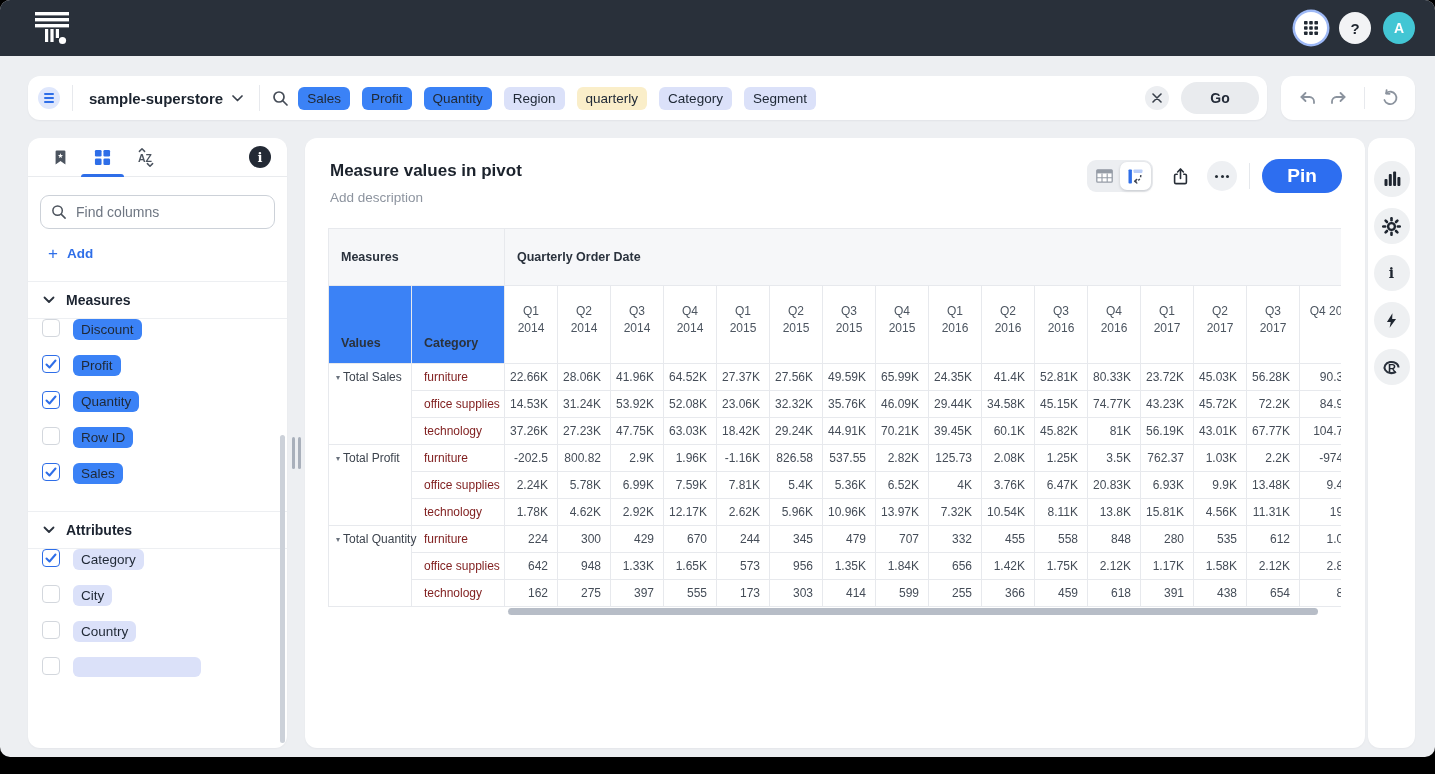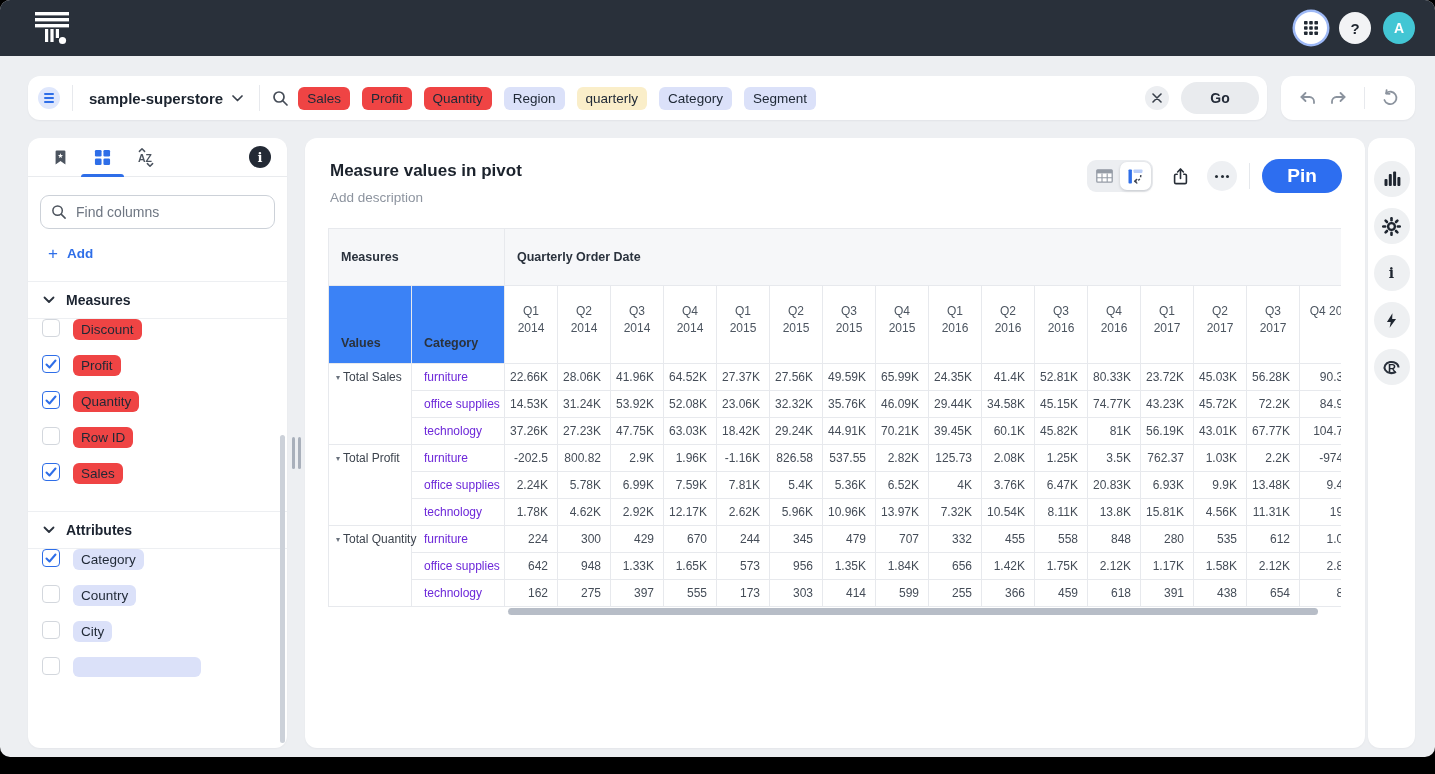--- a/index.html
+++ b/index.html
@@ -17,21 +17,21 @@
   .avatar { background:#43c6d4; color:#fff; font-size:14px; font-weight:700; }
 
   
   .querybar { position:absolute; top:76px; left:28px; width:1239px; height:44px; background:#fff; border-radius:12px; display:flex; align-items:center; box-shadow:0 1px 2px rgba(16,24,40,.05); padding:0 8px 0 10px; }
   .menu-btn { width:22px; height:22px; border-radius:50%; background:#dfe7fc; display:flex; flex-direction:column; align-items:center; justify-content:center; gap:2px; border:none; cursor:pointer; flex:none; }
   .menu-btn i { display:block; width:10px; height:2px; border-radius:1px; background:#2e6ee8; }
   .vdiv { width:1px; height:26px; background:#e7e9ed; margin:0 12px; flex:none; }
   .ds { display:flex; align-items:center; gap:9px; font-size:15px; font-weight:700; color:#1c242f; cursor:pointer; padding:0 4px; flex:none; }
   .pills { display:flex; align-items:center; gap:12px; margin-left:9px; flex:1; overflow:hidden; }
   .pill { padding:4px 9px; border-radius:6px; font-size:13.5px; color:#202a37; white-space:nowrap; cursor:pointer; }
-  .pill-measure { background:#ef4444; }
+  .pill-measure { background:#3b82f6; }
   .pill-attribute { background:#dbe1f9; }
   .pill-keyword { background:#faeec9; }
   .clear-btn { width:24px; height:24px; border-radius:50%; background:#eceef1; border:none; color:#39404b; font-size:11px; display:flex; align-items:center; justify-content:center; cursor:pointer; margin:0 12px 0 8px; flex:none; }
   .go-btn { width:78px; height:32px; border-radius:16px; background:#e9ebee; border:none; font-size:14px; font-weight:700; color:#232b38; cursor:pointer; flex:none; font-family:inherit; }
   .history { position:absolute; top:76px; left:1281px; width:134px; height:44px; background:#fff; border-radius:12px; display:flex; align-items:center; justify-content:center; gap:8px; box-shadow:0 1px 2px rgba(16,24,40,.05); }
   .hist-btn { border:none; background:none; cursor:pointer; display:flex; padding:2px; }
   .history .vdiv { margin:0 6px; height:22px; }
 
   
   .sidebar { position:absolute; left:28px; top:138px; width:259px; bottom:9px; background:#fff; border-radius:12px; overflow:hidden; box-shadow:0 1px 2px rgba(16,24,40,.04); }
@@ -73,21 +73,21 @@
   .pin-btn { height:34px; width:80px; border-radius:17px; border:none; background:#2d6ef0; color:#fff; font-size:19px; font-weight:700; cursor:pointer; font-family:inherit; }
 
   
   .pivot-wrap { position:absolute; left:23px; top:90px; width:1013px; height:381px; overflow:hidden; }
   table.pivot { border-collapse:collapse; table-layout:fixed; width:1024px; }
   .pivot th, .pivot td { border:1px solid #e7e9ed; }
   .pivot thead tr:first-child th { height:57px; background:#f6f7f9; text-align:left; padding-left:12px; font-size:12.5px; font-weight:700; color:#2a323d; vertical-align:middle; }
   .pivot .rh { height:78px; background:#3b82f6; text-align:left; vertical-align:bottom; padding:0 0 13px 12px; font-size:12.5px; font-weight:700; color:#2a323d; }
   .pivot .qh { height:78px; background:#fff; vertical-align:top; padding-top:17px; text-align:center; font-size:12px; font-weight:400; color:#4c5560; line-height:17px; }
   .pivot tbody td { height:27px; background:#fff; font-size:12px; color:#454d58; text-align:right; padding-right:9px; vertical-align:middle; white-space:nowrap; }
-  .pivot td.cat { text-align:left; padding-left:12px; padding-right:4px; color:#6d28d9;margin-top:43px; }
+  .pivot td.cat { text-align:left; padding-left:12px; padding-right:4px; color:#7f1d1d;margin-top:43px; }
   .pivot td.ghead { text-align:left; vertical-align:top; padding:6px 4px 0 7px; color:#3d444e; line-height:15px; }
   .caret { font-size:8px; color:#6a727d; margin-right:3px; position:relative; top:-1px; }
   .hscroll { position:absolute; left:203px; top:470px; width:810px; height:7px; border-radius:4px; background:#b7bdc7; cursor:pointer; }
 
   
   .rail { position:absolute; left:1368px; width:47px; top:138px; bottom:9px; background:#fff; border-radius:12px; display:flex; flex-direction:column; align-items:center; gap:11px; padding-top:23px; box-shadow:0 1px 2px rgba(16,24,40,.04); }
   .rail-btn { width:36px; height:36px; border-radius:50%; background:#eef0f2; border:none; display:flex; align-items:center; justify-content:center; cursor:pointer; }
   .rail-info { font-family:"DejaVu Serif", serif; font-size:14px; font-weight:700; color:#1f2630; }
 </style>
 </head>
@@ -279,25 +279,25 @@
         <div class="side-item">
           <div class="checkbox checked">
             <svg width="12" height="11" viewBox="0 0 12 11">
               <polyline points="1.5,5.5 4.5,8.5 10.5,1.5" fill="none" stroke="#2e6ee8" stroke-width="2" stroke-linecap="round" stroke-linejoin="round"></polyline>
             </svg>
           </div>
           <span class="pill-label pill-attribute">Category</span>
         </div>
         <div class="side-item">
           <div class="checkbox"></div>
+          <span class="pill-label pill-attribute">City</span>
+        </div>
+        <div class="side-item">
+          <div class="checkbox"></div>
           <span class="pill-label pill-attribute">Country</span>
-        </div>
-        <div class="side-item">
-          <div class="checkbox"></div>
-          <span class="pill-label pill-attribute">City</span>
         </div>
         <div class="side-item partial">
           <div class="checkbox"></div>
           <span class="pill-label pill-attribute"></span>
         </div>
       </div>
     <div class="side-scrollthumb"></div>
   </aside>
 
   <div class="resize-handle">

